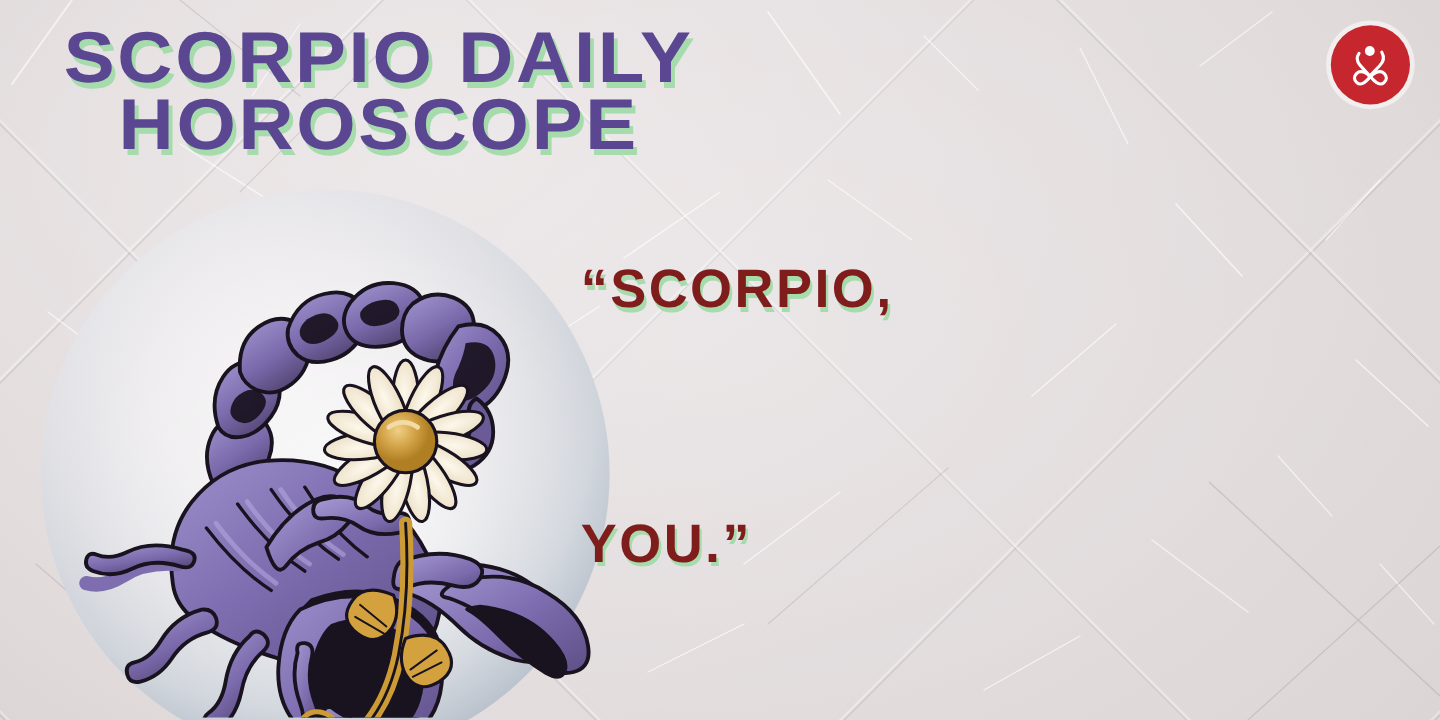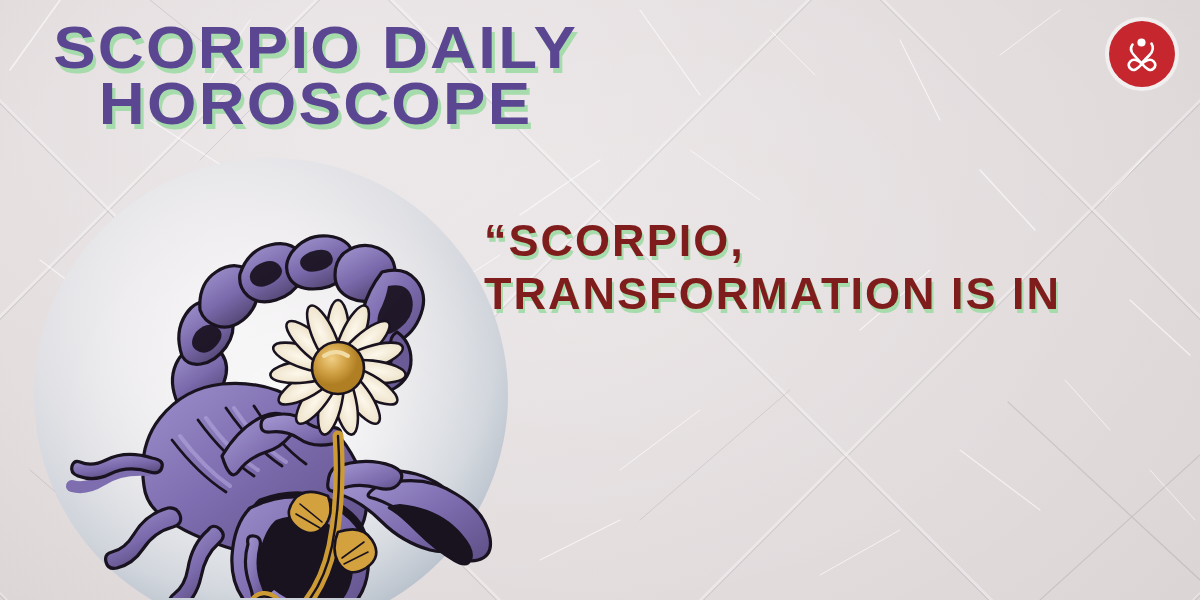--- a/index.html
+++ b/index.html
@@ -336,23 +336,24 @@
     </g>
   </svg>
 
   <div class="headline">
     <span class="l1">SCORPIO DAILY</span>
     <span class="l2">HOROSCOPE</span>
   </div>
 
   <div class="quote">
     <span>“SCORPIO,</span><br>
-    <span>TRANSFORMATION IS IN</span><br>
     <br>
     <br>
+    <br>
+    <span>YOU.”</span>
   </div>
 
   <div class="logo">
     <svg width="46" height="46" viewBox="0 0 46 46">
       <g fill="none" stroke="#ffffff" stroke-width="2.6" stroke-linecap="round">
         <path d="M13.5 13.5 q-3.5 5 1 10 q4 4.6 8.5 9.4"></path>
         <path d="M32.5 12.5 q3.5 6 -2 11.5 q-4 4 -8.5 8.9"></path>
         <path d="M23 32.8 q-7.5 -6.6 -11.6 -2.4 q-3.6 3.7 0.3 7.4 q4.2 3.9 11.3 -5"></path>
         <path d="M23 32.8 q7.5 -6.6 11.6 -2.4 q3.6 3.7 -0.3 7.4 q-4.2 3.9 -11.3 -5"></path>
       </g>

